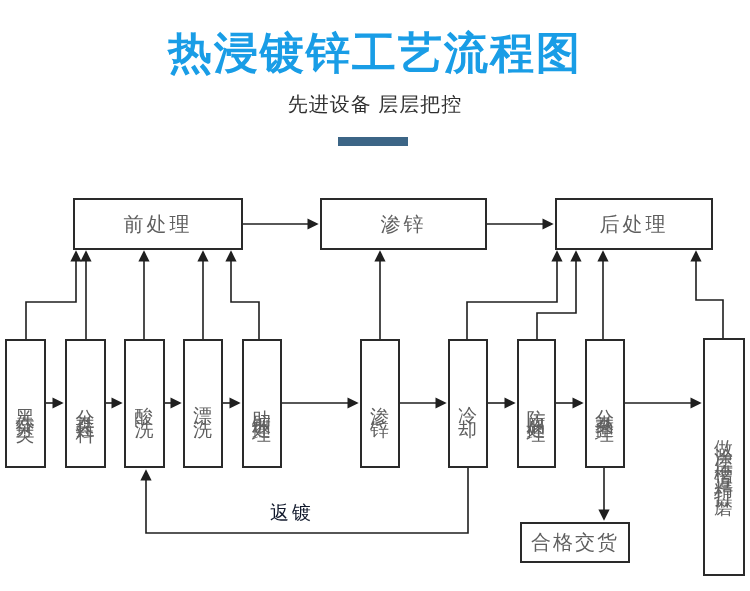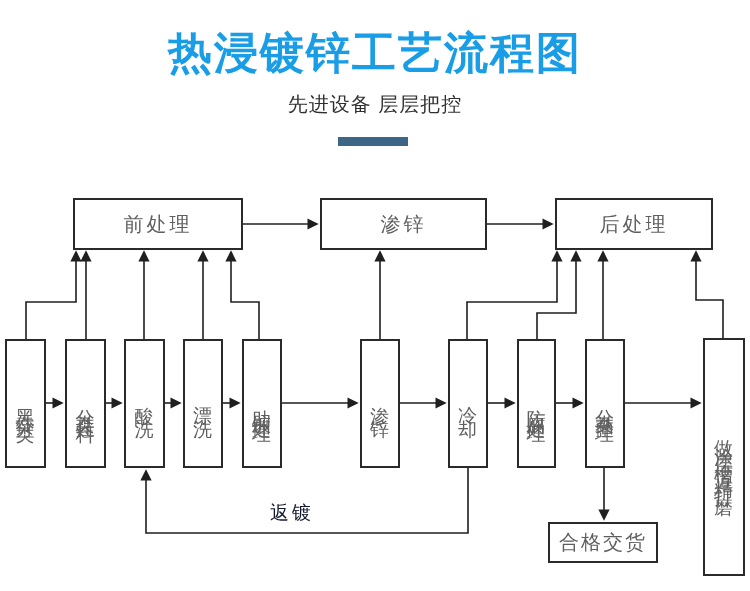--- a/index.html
+++ b/index.html
@@ -27,21 +27,21 @@
   .p0{left:5px;width:41px;}
   .p1{left:65px;width:41px;}
   .p2{left:124px;width:41px;}
   .p3{left:183px;width:40px;}
   .p4{left:242px;width:40px;}
   .p5{left:360px;width:40px;}
   .p6{left:448px;width:40px;}
   .p7{left:517px;width:39px;}
   .p8{left:585px;width:40px;}
   .p9{left:703px;width:42px;top:338px;height:238px;}
-  .delivery{left:548px;top:522px;width:110px;height:41px;font-size:20px;letter-spacing:2px;}
+  .delivery{left:520px;top:522px;width:110px;height:41px;font-size:20px;letter-spacing:2px;}
   .return-label{position:absolute;left:252px;top:500px;width:80px;text-align:center;
                 font-family:"DejaVu Serif","Liberation Serif",serif;font-size:19px;
                 letter-spacing:3px;color:#0f172a;}
 </style>
 </head>
 <body>
 
 <div class="page">
 
   <h1 class="title">热浸镀锌工艺流程图</h1>

